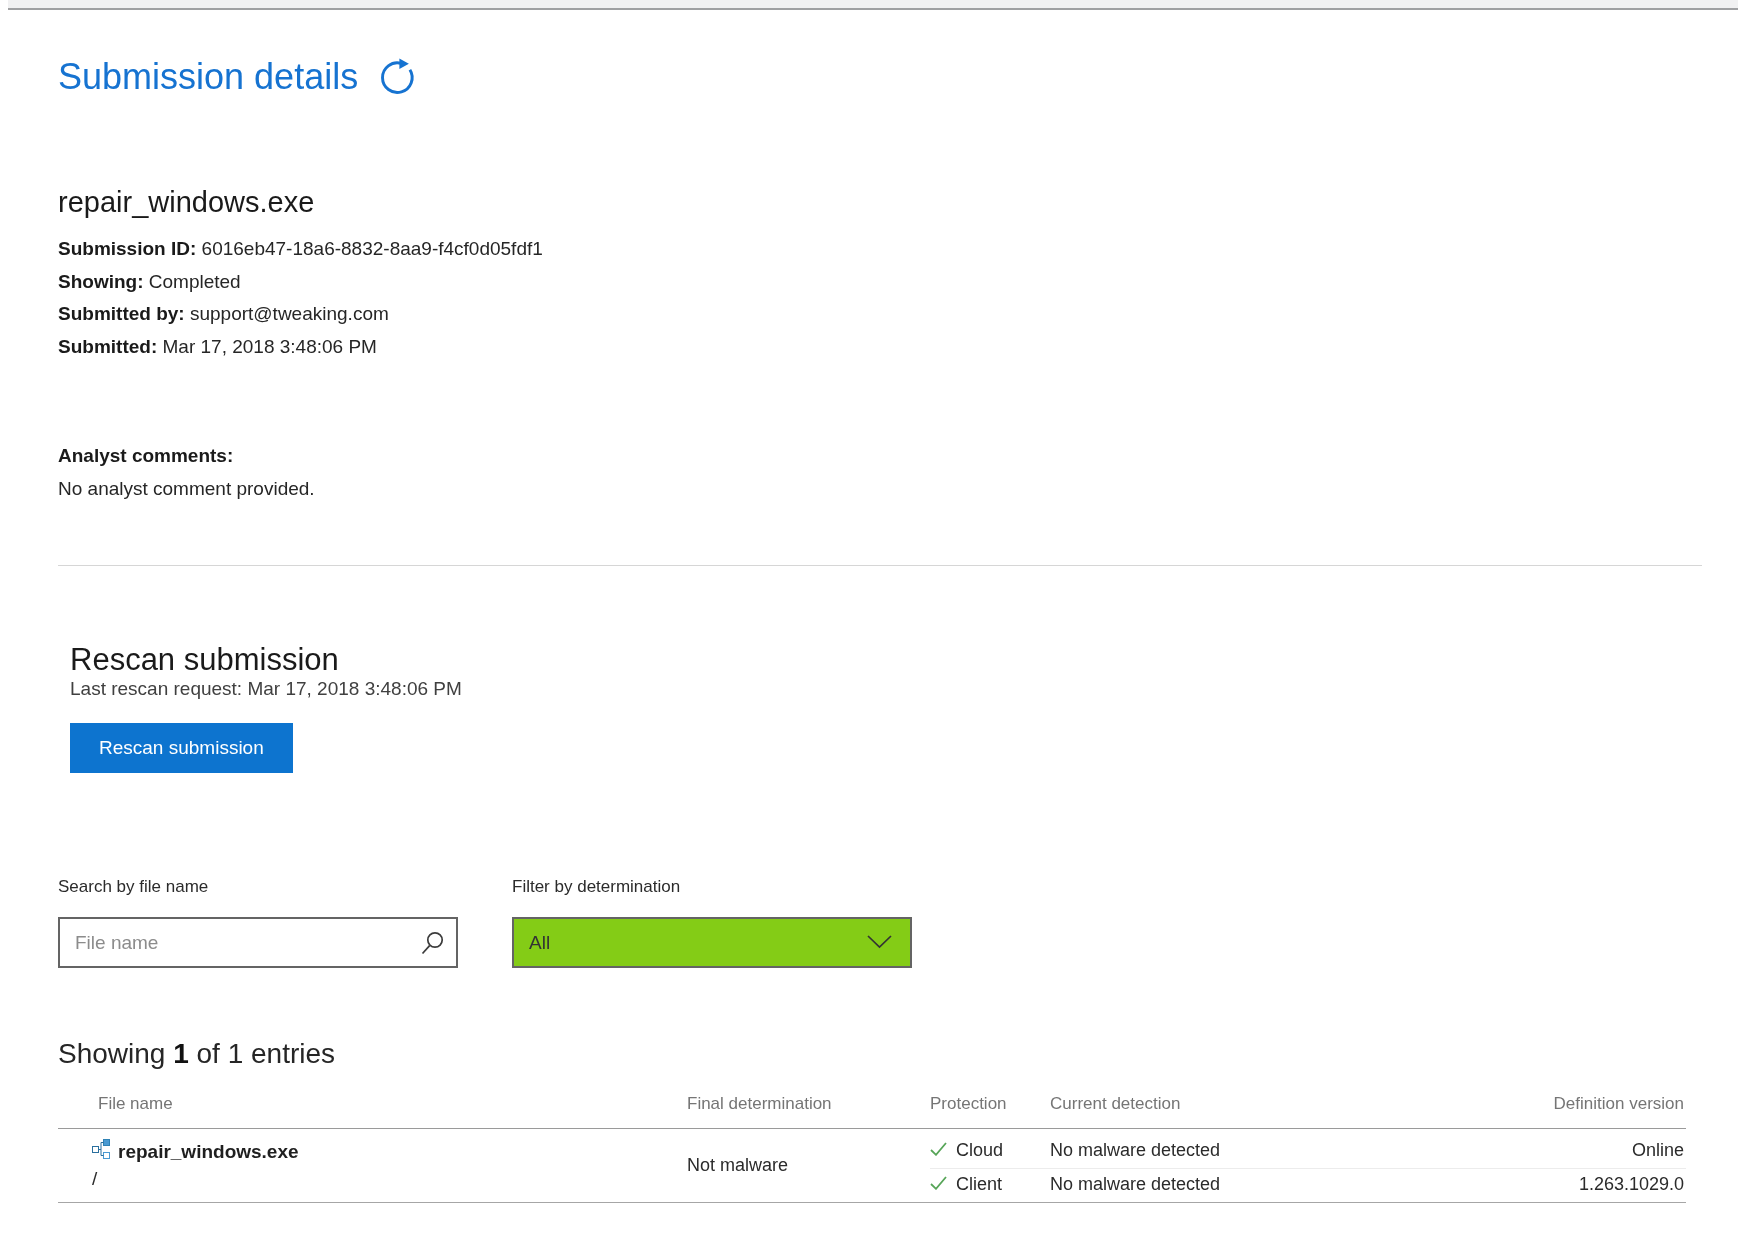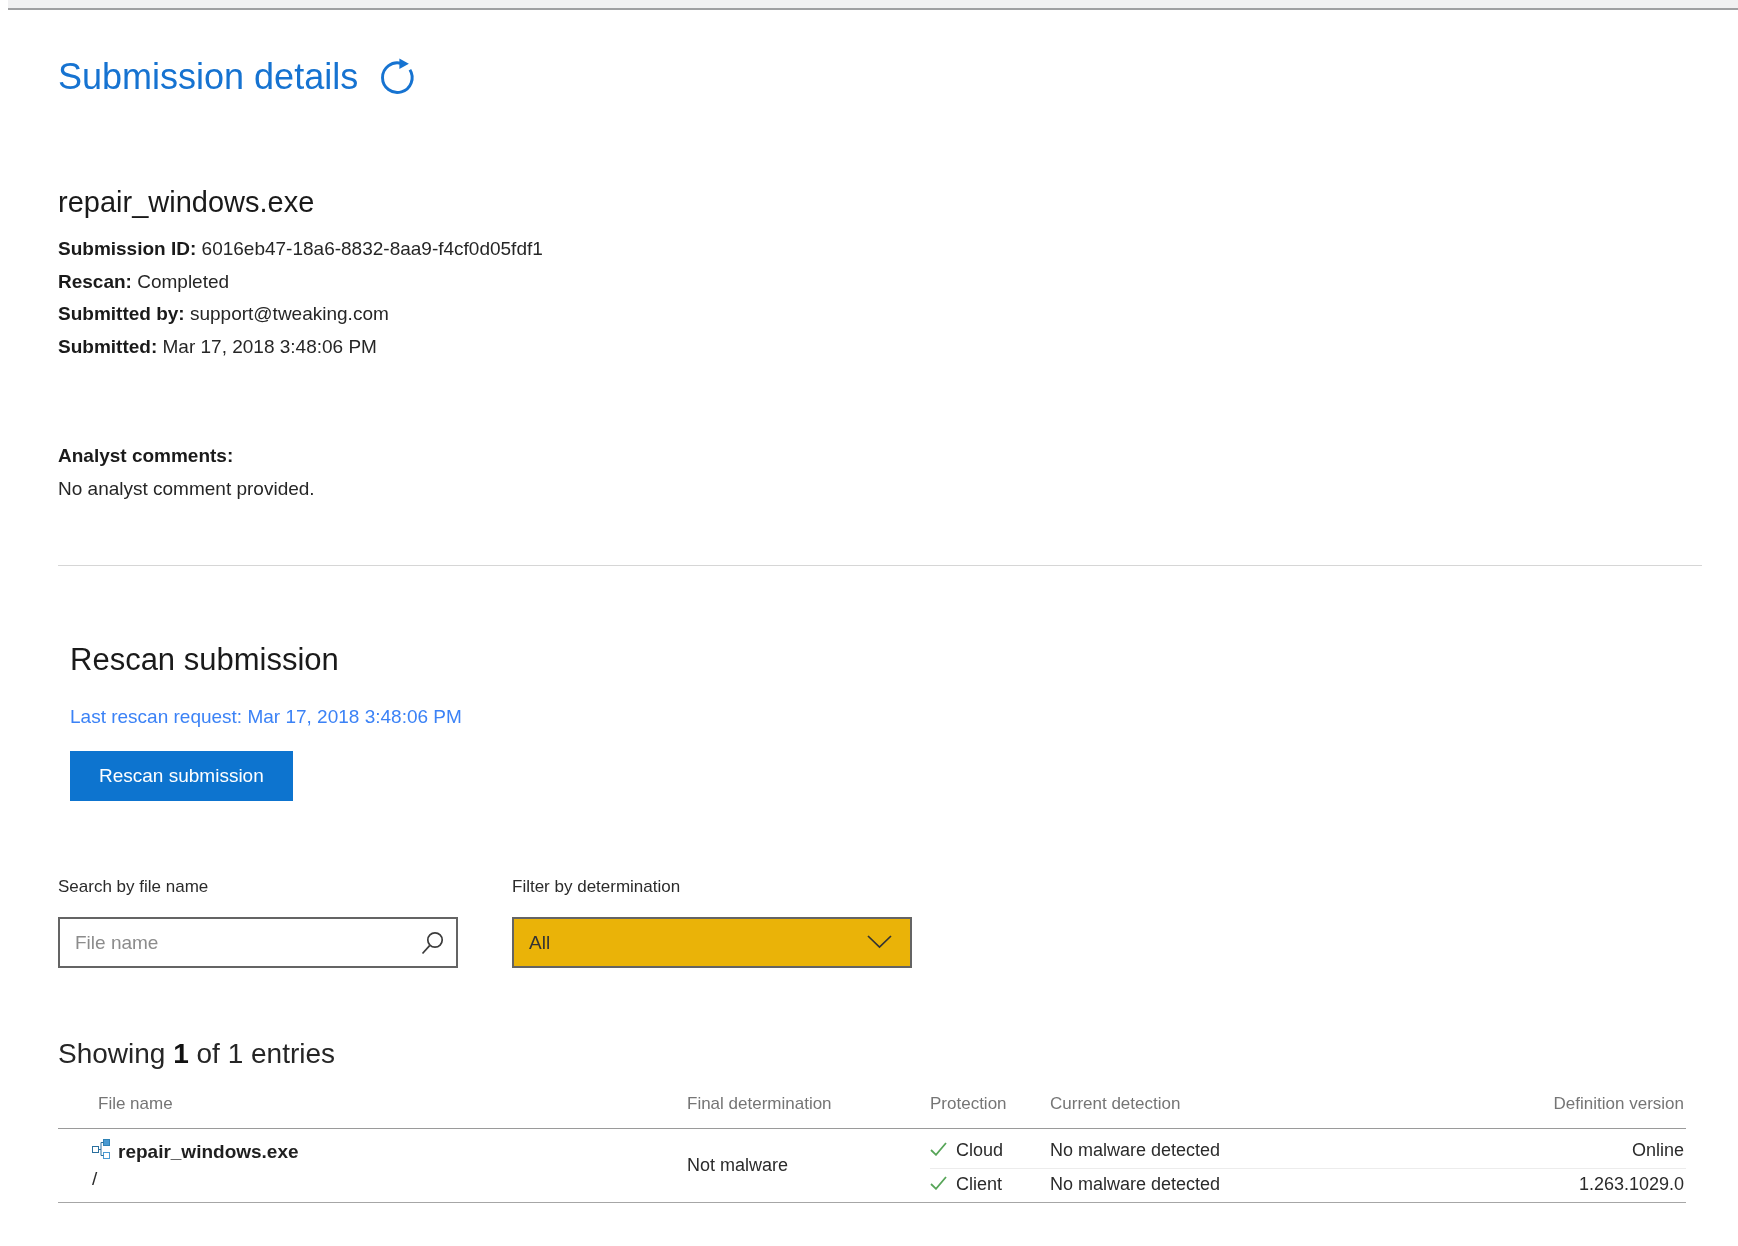--- a/index.html
+++ b/index.html
@@ -39,21 +39,21 @@
 
   .analyst { position: absolute; top: 439px; left: 0; }
   .analyst .label { font-size: 19px; font-weight: bold; line-height: 33px; color: #1a1a1a; }
   .analyst .value { font-size: 19px; line-height: 33px; color: #262626; }
 
   .divider { position: absolute; top: 565px; left: 0; width: 1644px; border-top: 1px solid #d6d6d6; }
 
   
   .rescan { position: absolute; top: 642px; left: 12px; }
   .section-title { font-size: 31px; font-weight: 400; color: #1a1a1a; }
-  .last-rescan { font-size: 19px; color: #3b82f6; margin-top: 28px; }
+  .last-rescan { font-size: 19px; color: #404040; }
   .rescan-button {
     margin-top: 23px;
     background: #0d74cf; color: #ffffff; border: none;
     font-family: inherit; font-size: 19px;
     height: 50px; padding: 0 29px; cursor: pointer;
   }
 
   
   .filters { position: absolute; top: 877px; left: 0; display: flex; }
   .filter-col { width: 400px; }
@@ -62,21 +62,21 @@
   .search-box { position: relative; margin-top: 20px; }
   .search-box input {
     width: 400px; height: 51px; border: 2px solid #646464; background: #fff;
     font-family: inherit; font-size: 19px; color: #333; padding: 0 52px 0 15px;
   }
   .search-box input::placeholder { color: #8c8c8c; opacity: 1; }
   .search-icon { position: absolute; right: 12px; top: 13px; cursor: pointer; }
   .dropdown {
     margin-top: 20px; width: 400px; height: 51px; border: 2px solid #646464;
     display: flex; align-items: center; justify-content: space-between;
-    padding: 0 18px 0 15px; font-size: 19px; color: #333; cursor: pointer; background: #eab308;
+    padding: 0 18px 0 15px; font-size: 19px; color: #333; cursor: pointer; background: #84cc16;
   }
 
   
   .showing { position: absolute; top: 1038px; left: 0; font-size: 28px; color: #262626; }
   .showing b { color: #111; }
 
   .ftable { position: absolute; top: 1090px; left: 0; width: 1628px; font-size: 18px; }
   .fhead {
     display: grid; grid-template-columns: 629px 243px 120px 330px 1fr;
     color: #757575; font-size: 17px;
@@ -122,21 +122,21 @@
     </button>
   </div>
 
   <div class="file-details">
     <h2 class="file-title">repair_windows.exe</h2>
     <div class="detail-line">
       <b>Submission ID:</b>
       <span>6016eb47-18a6-8832-8aa9-f4cf0d05fdf1</span>
     </div>
     <div class="detail-line">
-      <b>Rescan:</b>
+      <b>Showing:</b>
       <span>Completed</span>
     </div>
     <div class="detail-line">
       <b>Submitted by:</b>
       <span>support@tweaking.com</span>
     </div>
     <div class="detail-line">
       <b>Submitted:</b>
       <span>Mar 17, 2018 3:48:06 PM</span>
     </div>

